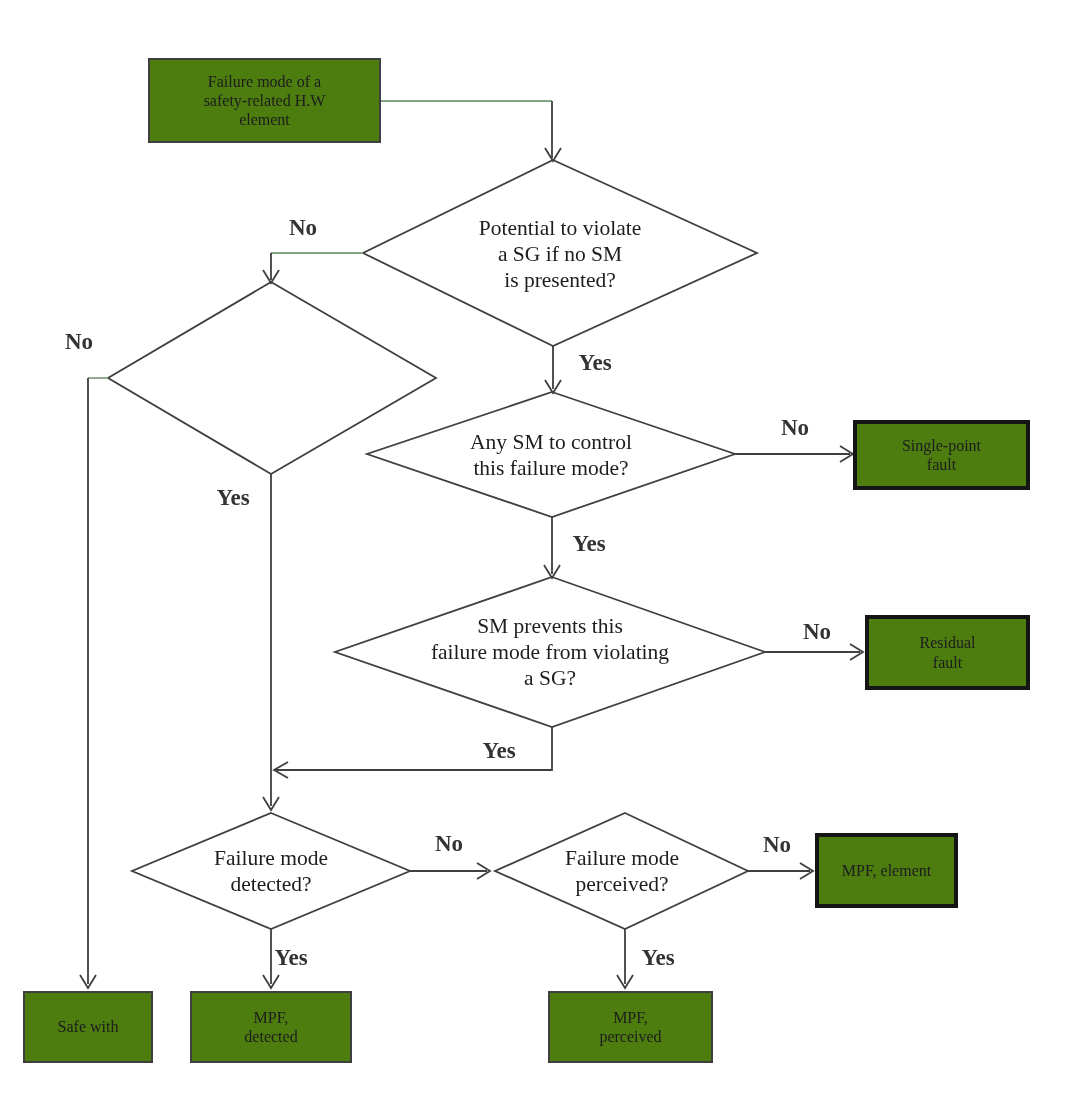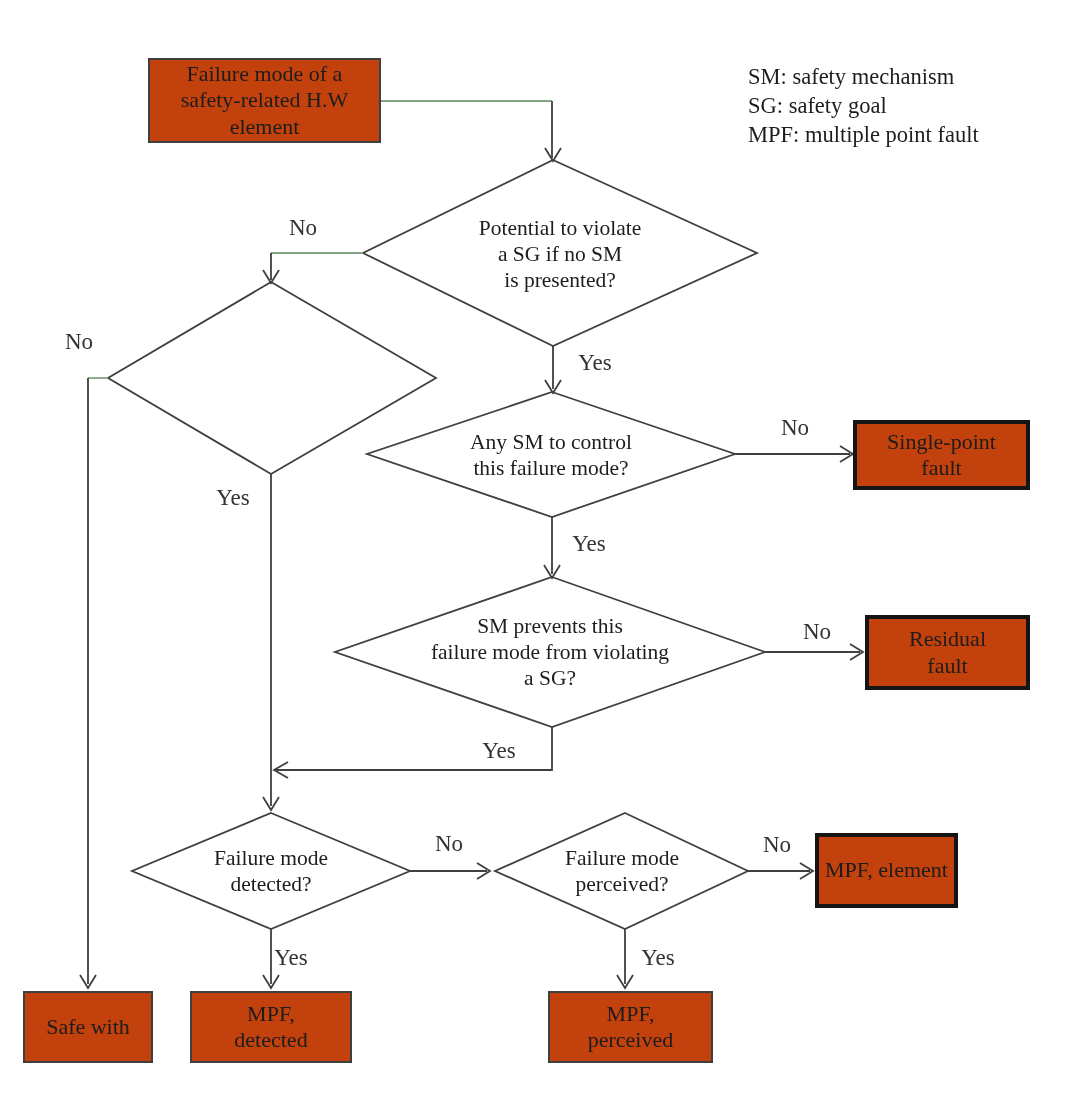--- a/index.html
+++ b/index.html
@@ -8,31 +8,31 @@
     font-family:"Liberation Serif", serif;color:#1d1d1d;overflow:hidden;
   }
   .layer{position:absolute;left:0;top:0;width:1080px;height:1103px;}
   .diamond{fill:#ffffff;stroke:#3f3f3f;stroke-width:1.8;}
   .edge{fill:none;stroke:#3f3f3f;stroke-width:1.8;}
   .edge.green{stroke:#84a284;}
   .chev{fill:none;stroke:#3f3f3f;stroke-width:1.8;}
   .node{
     position:absolute;display:flex;align-items:center;justify-content:center;
     text-align:center;white-space:pre-line;box-sizing:border-box;
-    background:#c2410c;font-size:22px;line-height:1.2;
+    background:#4d7c0f;font-size:16px;line-height:1.2;
   }
   .box{border:2px solid #3f3f3f;}
   .bold-box{border:4px solid #151515;font-weight:normal;}
   .dtext{
     position:absolute;transform:translate(-50%,-50%);text-align:center;
     white-space:pre-line;font-size:21.5px;line-height:1.22;
   }
   .edge-lab{
     position:absolute;transform:translate(-50%,-50%);
-    font-size:23px;color:#333333;
+    font-size:23px;color:#333333;font-weight:bold;
   }
   .legend{
     position:absolute;left:748px;top:62px;font-size:22.5px;line-height:29px;
   }
 </style>
 </head>
 <body>
 
 <div class="canvas">
 
@@ -107,25 +107,20 @@
       <path class="edge" d="M748 871 H810"></path>
       <polyline class="chev" points="800,863 813,871 800,879"></polyline>
     </g>
 
     <g>
       <path class="edge" d="M625 929 V984"></path>
       <polyline class="chev" points="617,975 625,988 633,975"></polyline>
     </g>
   </svg>
 
-  <div class="legend">
-    <div>SM: safety mechanism</div>
-    <div>SG: safety goal</div>
-    <div>MPF: multiple point fault</div>
-  </div>
 
   <div class="node box" style="left:148px;top:58px;width:233px;height:85px;">Failure mode of a
 safety-related H.W
 element</div>
 
   <div class="dtext" style="left:560px;top:254px;width:260px;">Potential to violate
 a SG if no SM
 is presented?</div>
   <div class="dtext" style="left:551px;top:455px;width:250px;">Any SM to control
 this failure mode?</div>

